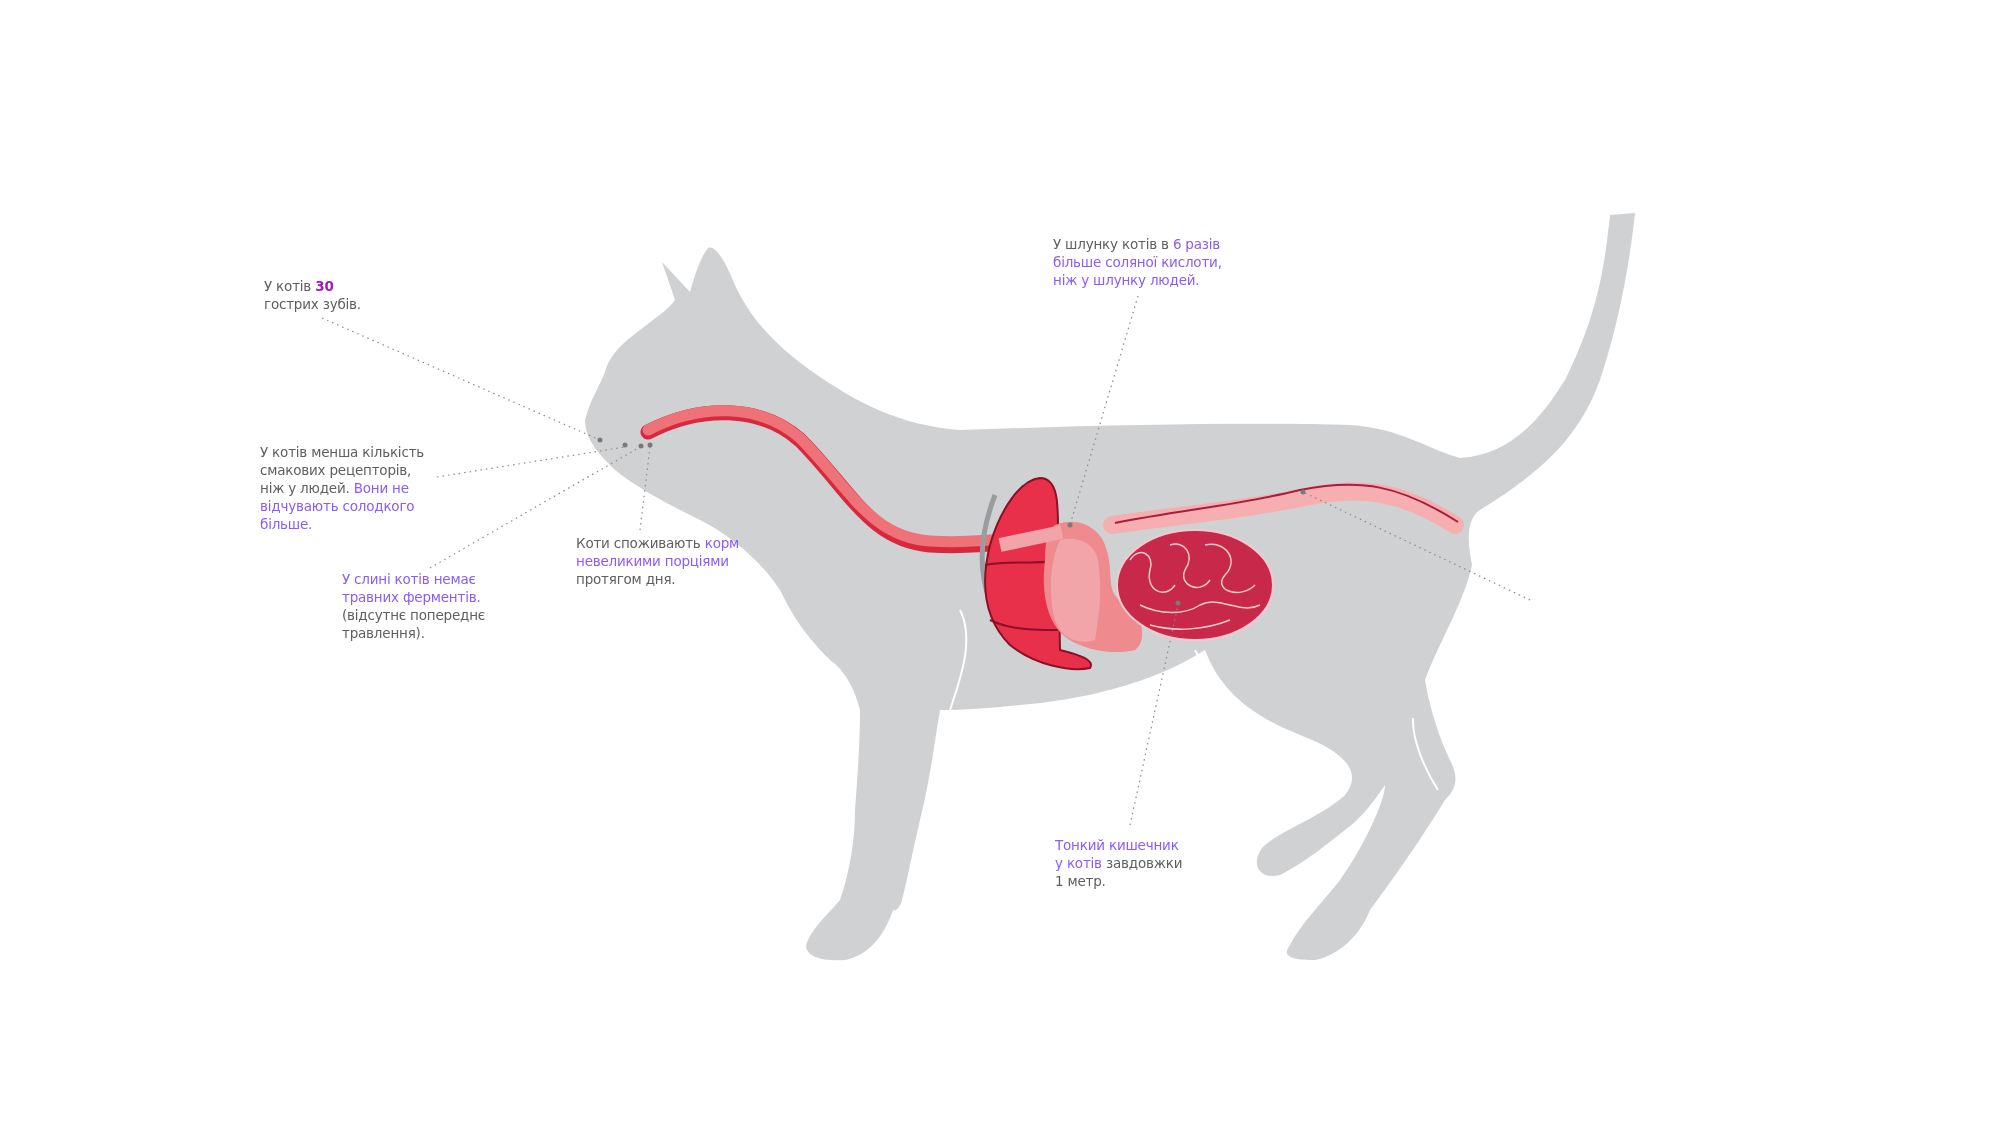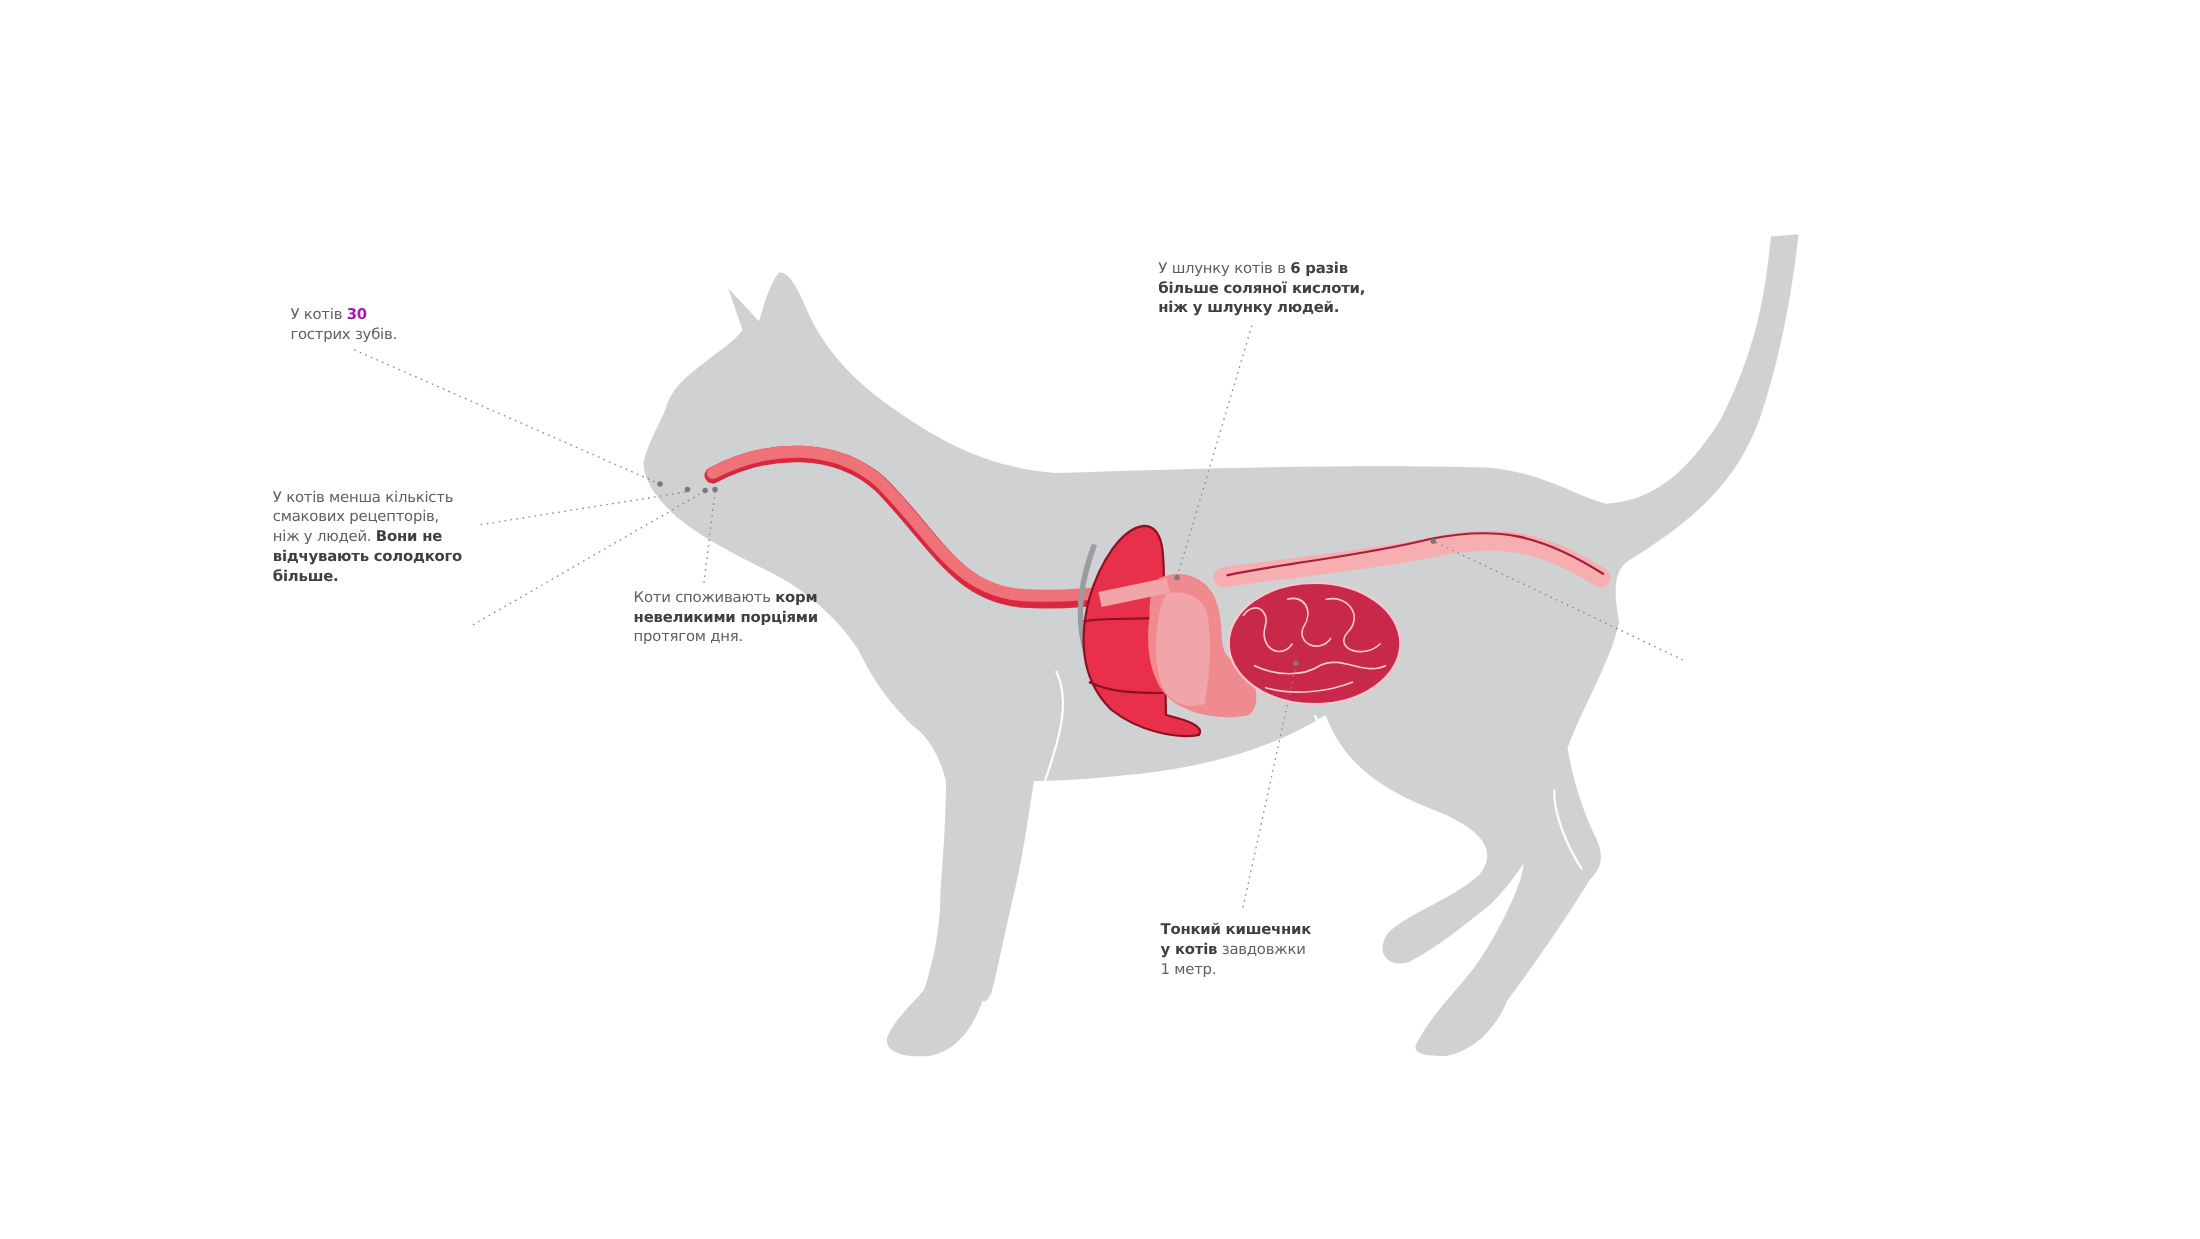--- a/index.html
+++ b/index.html
@@ -1,21 +1,21 @@
 <!DOCTYPE html>
 <html><head>
 <meta charset="utf-8">
 <style>
   html, body { margin: 0; padding: 0; background: #ffffff; }
   body { width: 2000px; height: 1126px; position: relative; overflow: hidden;
          font-family: "DejaVu Sans", "Liberation Sans", sans-serif; }
   #stage { position: absolute; left: 0; top: 0; width: 2000px; height: 1126px; }
   .note { position: absolute; font-size: 13.5px; line-height: 18px; color: #5f5f5f;
           letter-spacing: -0.2px; }
-  .note b { color: #404040; font-weight: bold; }
+  .note b { color: #8b5cf6; font-weight: normal; }
   .note .accent { color: #a21caf; font-weight: bold; }
 </style>
 </head>
 <body>
 
 <div id="stage">
 
   <svg width="2000" height="1126" viewBox="0 0 2000 1126" style="position:absolute;left:0;top:0">
 
     <path fill="#d0d1d3" d="
@@ -130,28 +130,34 @@
       <circle cx="1178" cy="603" r="2.5"></circle>
       <circle cx="1303" cy="492" r="2.5"></circle>
     </g>
   </svg>
 
   <div class="note" style="left:264px;top:277px;">
     <div><span>У котів </span><span class="accent">30</span></div>
     <div>гострих зубів.</div>
   </div>
 
-  <div class="note" style="left:248px;top:443px;">
+  <div class="note" style="left:260px;top:443px;">
     <div>У котів менша кількість</div>
     <div>смакових рецепторів,</div>
     <div><span>ніж у людей. </span><b>Вони не</b></div>
     <div><b>відчувають солодкого</b></div>
     <div><b>більше.</b></div>
   </div>
 
+  <div class="note" style="left:342px;top:570px;">
+    <div><b>У слині котів немає</b></div>
+    <div><b>травних ферментів.</b></div>
+    <div>(відсутнє попереднє</div>
+    <div>травлення).</div>
+  </div>
 
   <div class="note" style="left:576px;top:534px;">
     <div><span>Коти споживають </span><b>корм</b></div>
     <div><b>невеликими порціями</b></div>
     <div>протягом дня.</div>
   </div>
 
   <div class="note" style="left:1053px;top:235px;">
     <div><span>У шлунку котів в </span><b>6 разів</b></div>
     <div><b>більше соляної кислоти,</b></div>

